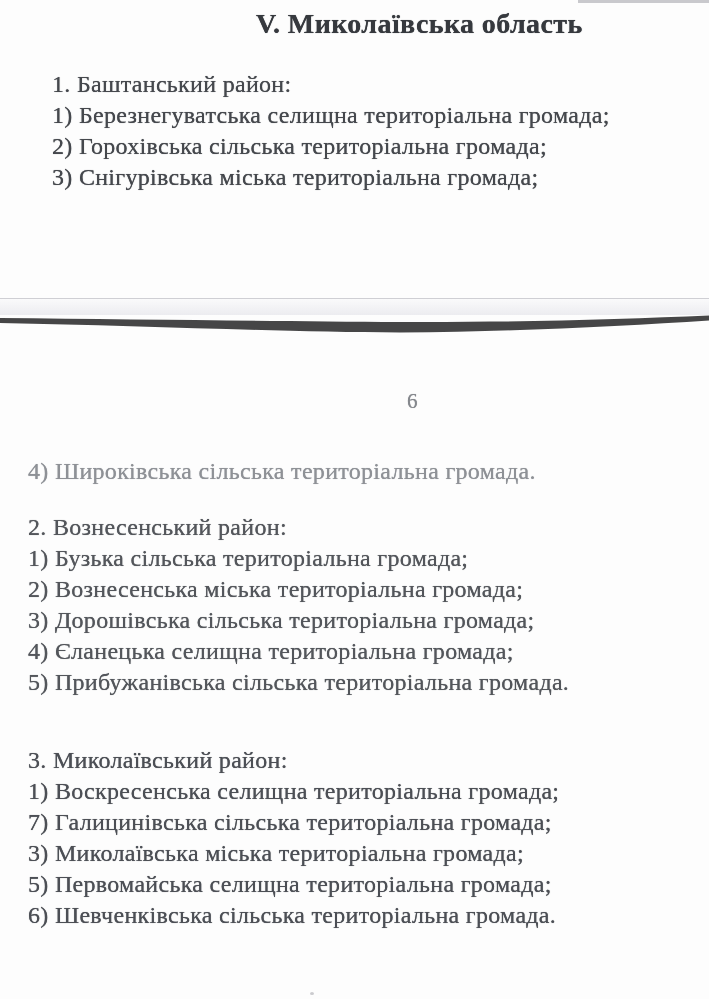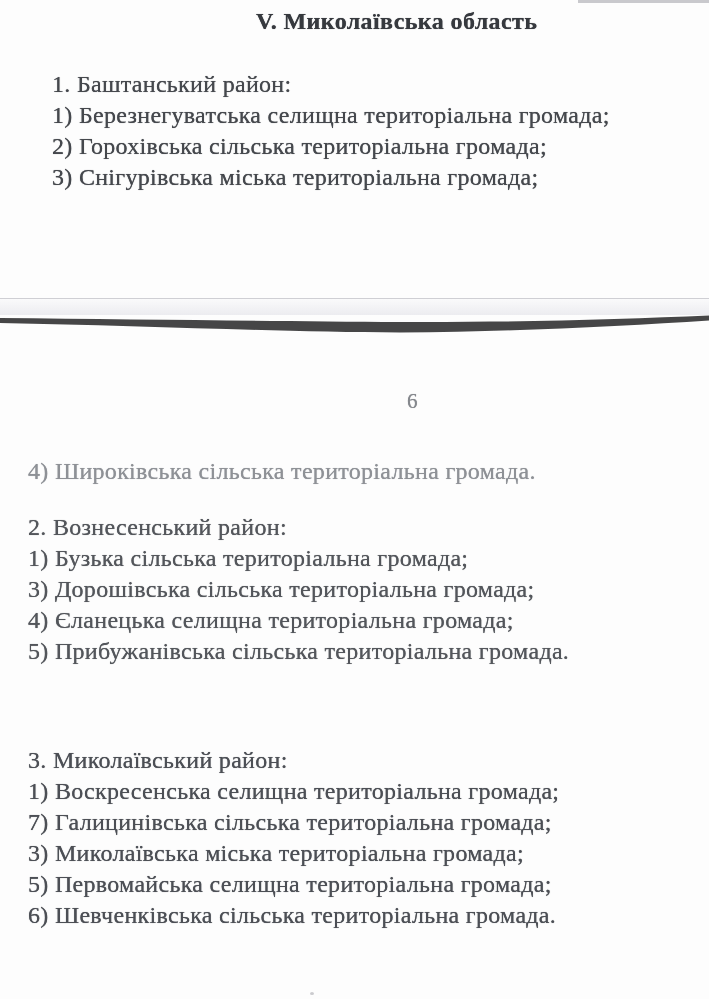--- a/index.html
+++ b/index.html
@@ -16,21 +16,21 @@
   }
   .scan-text {
     white-space: nowrap;
     letter-spacing: 0.3px;
     text-shadow: 0 0 0.7px currentColor;
   }
   .doc-title {
     position: absolute;
     top: 8px;
     left: 256px;
-    font-size: 24px;
+    font-size: 28px;
     font-weight: bold;
     color: #36393e;
     letter-spacing: 0.4px;
   }
   .section {
     position: absolute;
     left: 28px;
     font-size: 24px;
     line-height: 31px;
   }
@@ -100,20 +100,21 @@
   <path d="M0,7 C140,8.5 280,10 400,11 C520,11.5 625,8 709,4.5 L709,9.5 C625,15 520,20.5 400,21.5 C280,21 140,14.5 0,12 Z" fill="#3a3a3c" opacity="0.94"></path>
 </svg>
 
 <div class="page-number">6</div>
 
 <div class="cont-item scan-text">4) Широківська сільська територіальна громада.</div>
 
 <div class="section sec-2">
   <div class="heading scan-text">2. Вознесенський район:</div>
   <div class="scan-text">1) Бузька сільська територіальна громада;</div>
+  <div class="scan-text">2) Вознесенська міська територіальна громада;</div>
   <div class="scan-text">3) Дорошівська сільська територіальна громада;</div>
   <div class="scan-text">4) Єланецька селищна територіальна громада;</div>
   <div class="scan-text">5) Прибужанівська сільська територіальна громада.</div>
 </div>
 
 <div class="section sec-3">
   <div class="heading scan-text">3. Миколаївський район:</div>
   <div class="scan-text">1) Воскресенська селищна територіальна громада;</div>
   <div class="scan-text">7) Галицинівська сільська територіальна громада;</div>
   <div class="scan-text">3) Миколаївська міська територіальна громада;</div>

